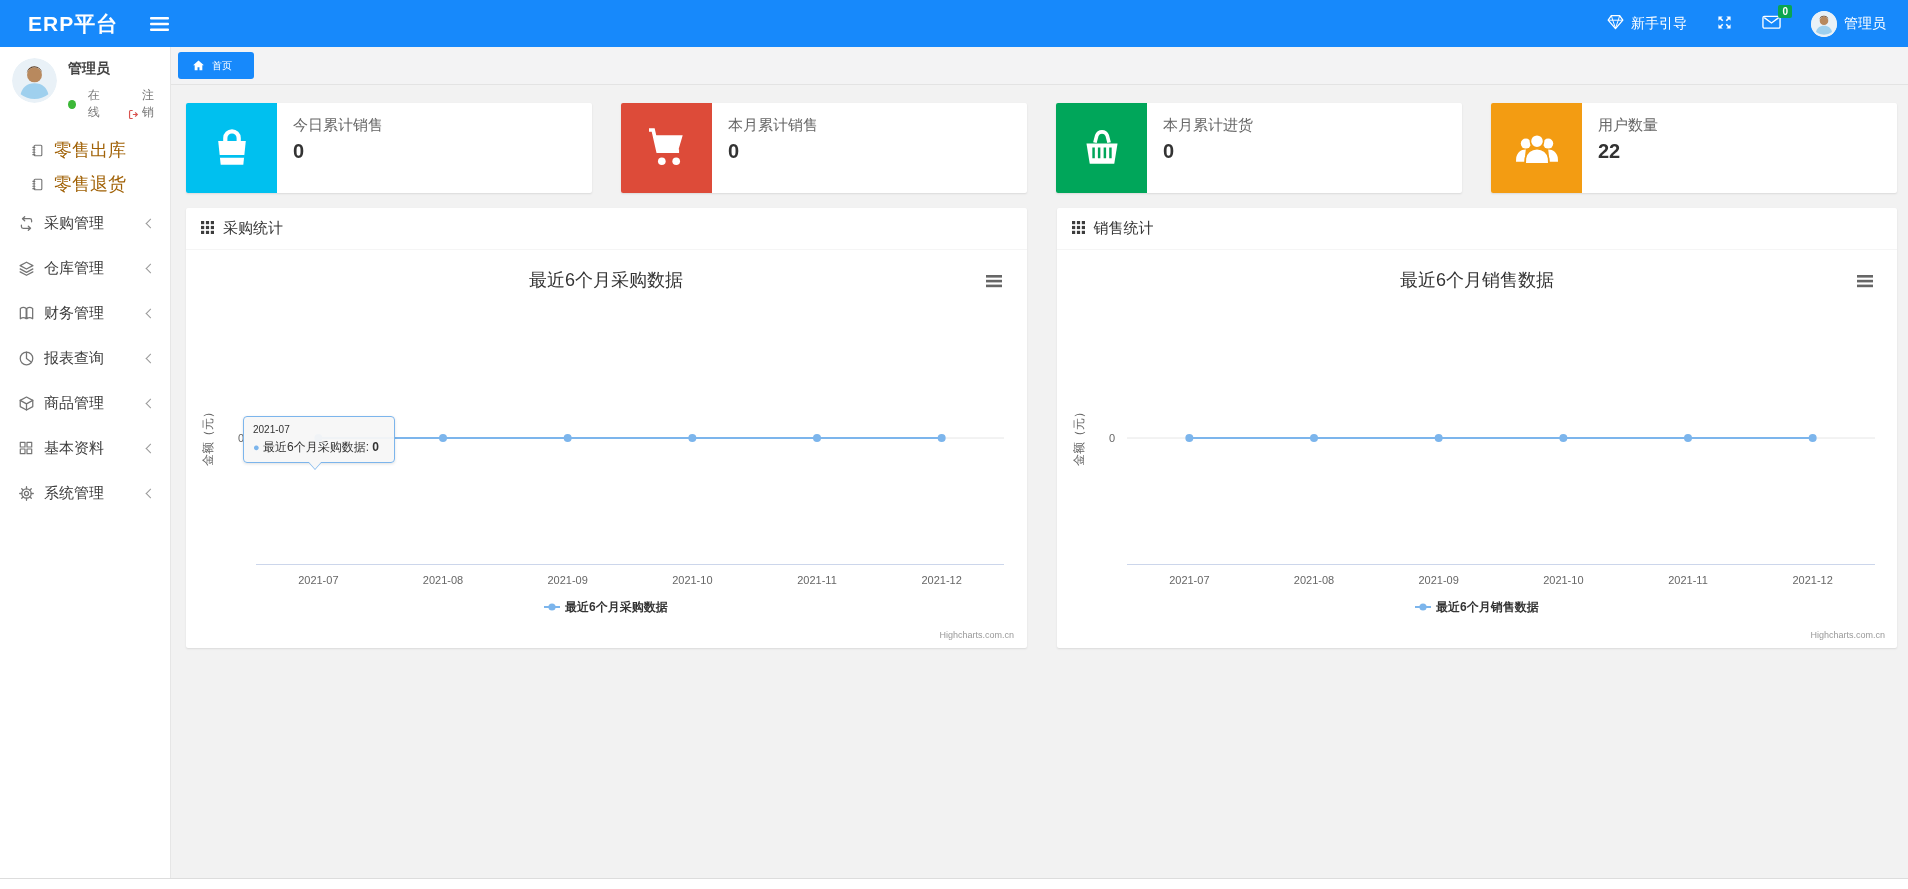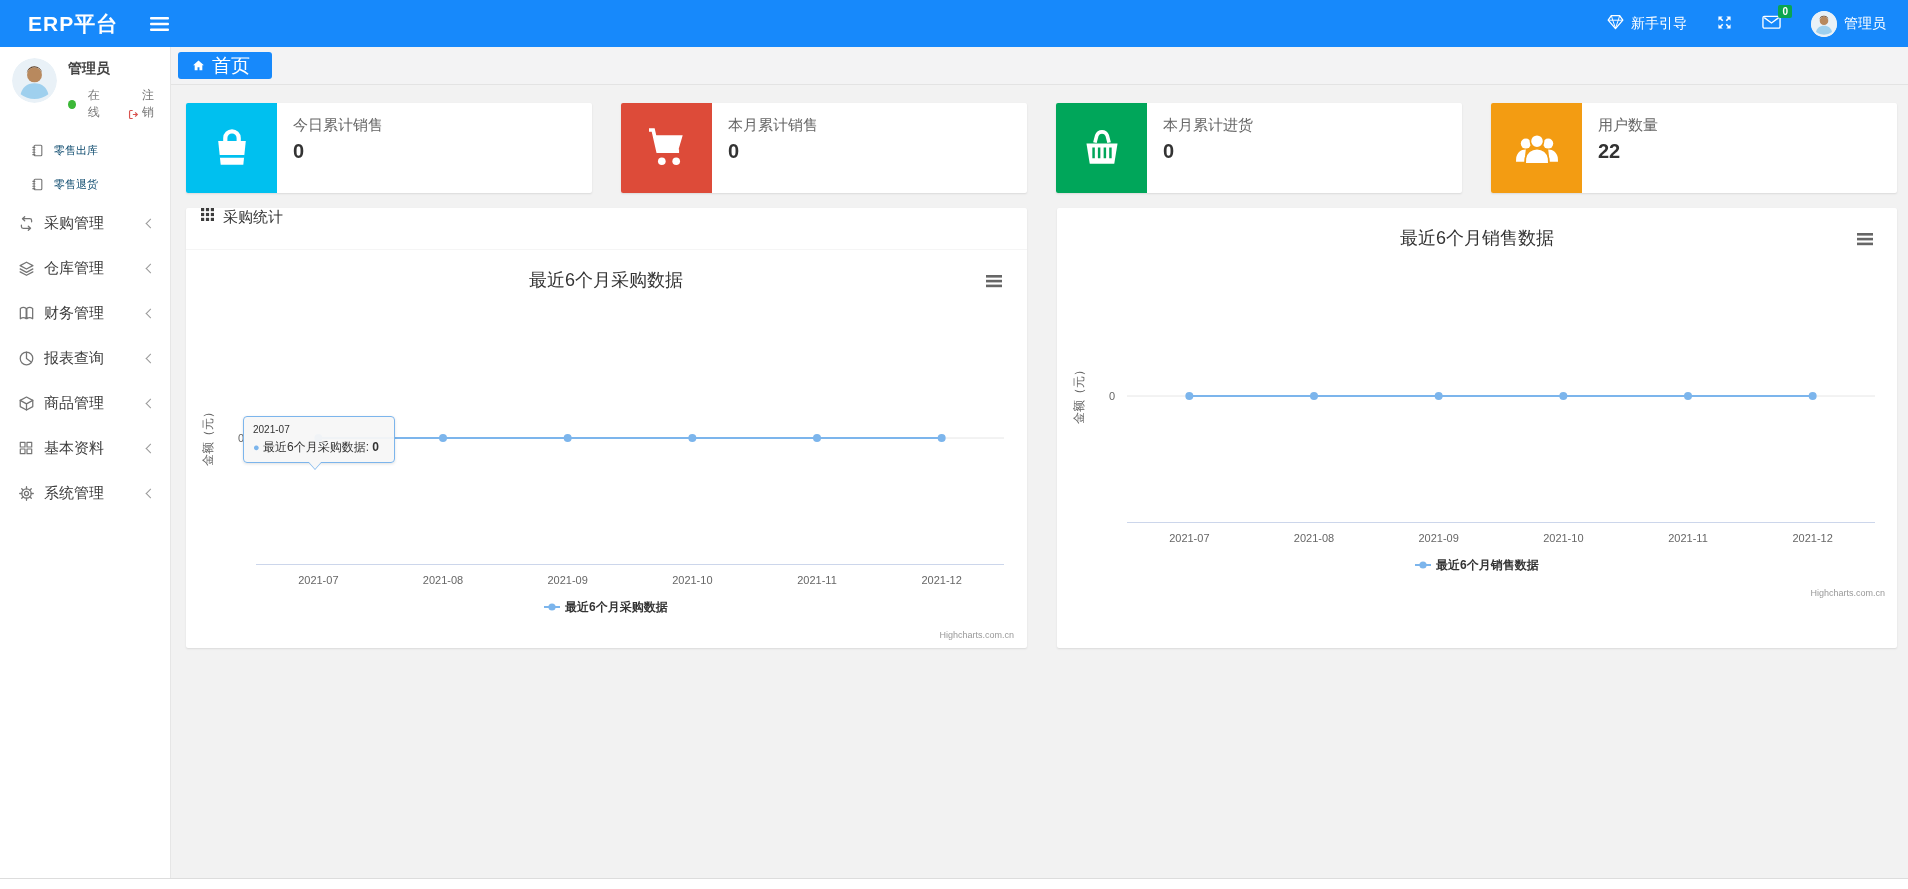--- a/index.html
+++ b/index.html
@@ -29,48 +29,48 @@
   .user-name { font-size:14px; font-weight:bold; color:#444; }
   .user-status { display:flex; align-items:center; gap:12px; margin-top:9px; font-size:12px; color:#777; }
   .dot-online { width:9px; height:9px; border-radius:50%; background:#3cb838; }
   .logout { display:flex; align-items:flex-end; gap:3px; margin-left:8px; cursor:pointer; color:#777; }
 
   .side-menu { margin-top:4px; }
   .side-item { height:45px; display:flex; align-items:center; padding:0 16px 0 18px;
     font-size:15px; color:#3c3c3c; cursor:pointer; }
   .side-item .mi { width:17px; height:17px; margin-right:9px; flex:none; display:flex; }
   .side-sub { height:34px; display:flex; align-items:center; padding-left:30px;
-    font-size:11px; color:#0c4a6e; cursor:pointer; }
+    font-size:18px; color:#a16207; cursor:pointer; }
   .side-sub .mi { width:15px; height:15px; margin-right:9px; display:flex; }
   .chev { width:7px; height:7px; border-style:solid; border-color:#999; border-width:0;
     margin-left:auto; flex:none; }
   .chev.left { border-left-width:1.4px; border-bottom-width:1.4px; transform:rotate(45deg); }
   .chev.down { border-right-width:1.4px; border-bottom-width:1.4px; transform:rotate(45deg); margin-top:-4px; }
 
   
   .tabbar { height:38px; background:#f3f3f4; border-bottom:1px solid #e3e3e3;
     display:flex; align-items:flex-end; padding-left:7px; }
-  .tab-home { background:#1789fb; color:#fff; font-size:19px; height:27px; margin-bottom:5px;
+  .tab-home { background:#1789fb; color:#fff; font-size:10px; height:27px; margin-bottom:5px;
     display:flex; align-items:center; gap:7px; padding:0 22px 0 14px; border-radius:3px; cursor:pointer; }
 
   
   .content { flex:1; padding:18px 11px 0 15px; overflow:hidden; }
   .cards-row { display:flex; gap:29px; }
   .stat-card { flex:1; height:90px; background:#fff; display:flex;
     box-shadow:0 1px 2px rgba(0,0,0,.1); border-radius:2px; overflow:hidden; }
   .stat-ico { width:91px; flex:none; display:flex; align-items:center; justify-content:center; }
   .stat-body { padding:13px 16px; }
   .stat-label { font-size:15px; color:#666; }
   .stat-value { font-size:20px; font-weight:bold; color:#333; margin-top:5px; }
 
   .panels-row { display:flex; gap:30px; margin-top:15px; }
   .panel { flex:1; height:440px; background:#fff; box-shadow:0 1px 2px rgba(0,0,0,.1);
     border-radius:2px; position:relative; min-width:0; }
-  .panel-head { height:42px; display:flex; gap:9px; padding:0 15px;
-    font-size:15px; color:#333; border-bottom:1px solid #f5f5f5;font-family:Liberation Mono, monospace; }
+  .panel-head { height:42px; display:flex; align-items:center; gap:9px; padding:0 15px;
+    font-size:15px; color:#333; border-bottom:1px solid #f5f5f5; }
   .chart-box { position:relative; height:398px; }
   .chart-box svg.hc { display:block; }
 
   
   .hc-tooltip { position:absolute; left:57px; top:166px; width:152px; z-index:5;
     background:rgba(247,247,247,.95); border:1px solid #7cb5ec; border-radius:4px;
     padding:7px 9px 6px; box-shadow:0 1px 3px rgba(0,0,0,.12); }
   .hc-tooltip .tt-date { font-size:10px; color:#333; }
   .hc-tooltip .tt-row { font-size:12px; color:#333; margin-top:4px; white-space:nowrap; }
   .hc-tooltip .tt-dot { color:#7cb5ec; font-size:11px; }
@@ -390,20 +390,34 @@
               </svg>
               <div class="hc-tooltip">
                 <div class="tt-date">2021-07</div>
                 <div class="tt-row"><span class="tt-dot">●</span> <span>最近6个月采购数据: </span><span class="tt-val">0</span></div>
                 <span class="arrow-b"></span>
                 <span class="arrow-f"></span>
               </div>
             </div>
           </div>
           <div class="panel">
+            <div class="panel-head">
+              <span><svg width="13" height="13" viewBox="0 0 13 13" fill="#3c3c3c">
+                  <rect width="3.2" height="3.2"></rect>
+                  <rect x="4.9" width="3.2" height="3.2"></rect>
+                  <rect x="9.8" width="3.2" height="3.2"></rect>
+                  <rect y="4.9" width="3.2" height="3.2"></rect>
+                  <rect x="4.9" y="4.9" width="3.2" height="3.2"></rect>
+                  <rect x="9.8" y="4.9" width="3.2" height="3.2"></rect>
+                  <rect y="9.8" width="3.2" height="3.2"></rect>
+                  <rect x="4.9" y="9.8" width="3.2" height="3.2"></rect>
+                  <rect x="9.8" y="9.8" width="3.2" height="3.2"></rect>
+                </svg></span>
+              <span>销售统计</span>
+            </div>
             <div class="chart-box">
               <svg class="hc" width="840" height="398" viewBox="0 0 840 398">
                 <text x="420" y="36" text-anchor="middle" font-size="18" fill="#333333">最近6个月销售数据</text>
                 <g cursor="pointer">
                   <rect x="800" y="25" width="16" height="2.6" fill="#666"></rect>
                   <rect x="800" y="29.8" width="16" height="2.6" fill="#666"></rect>
                   <rect x="800" y="34.6" width="16" height="2.6" fill="#666"></rect>
                 </g>
                 <text transform="rotate(-90 26 186)" x="26" y="186" text-anchor="middle" font-size="12" fill="#666">金额（元）</text>
                 <text x="58" y="192" text-anchor="end" font-size="11" fill="#666">0</text>

